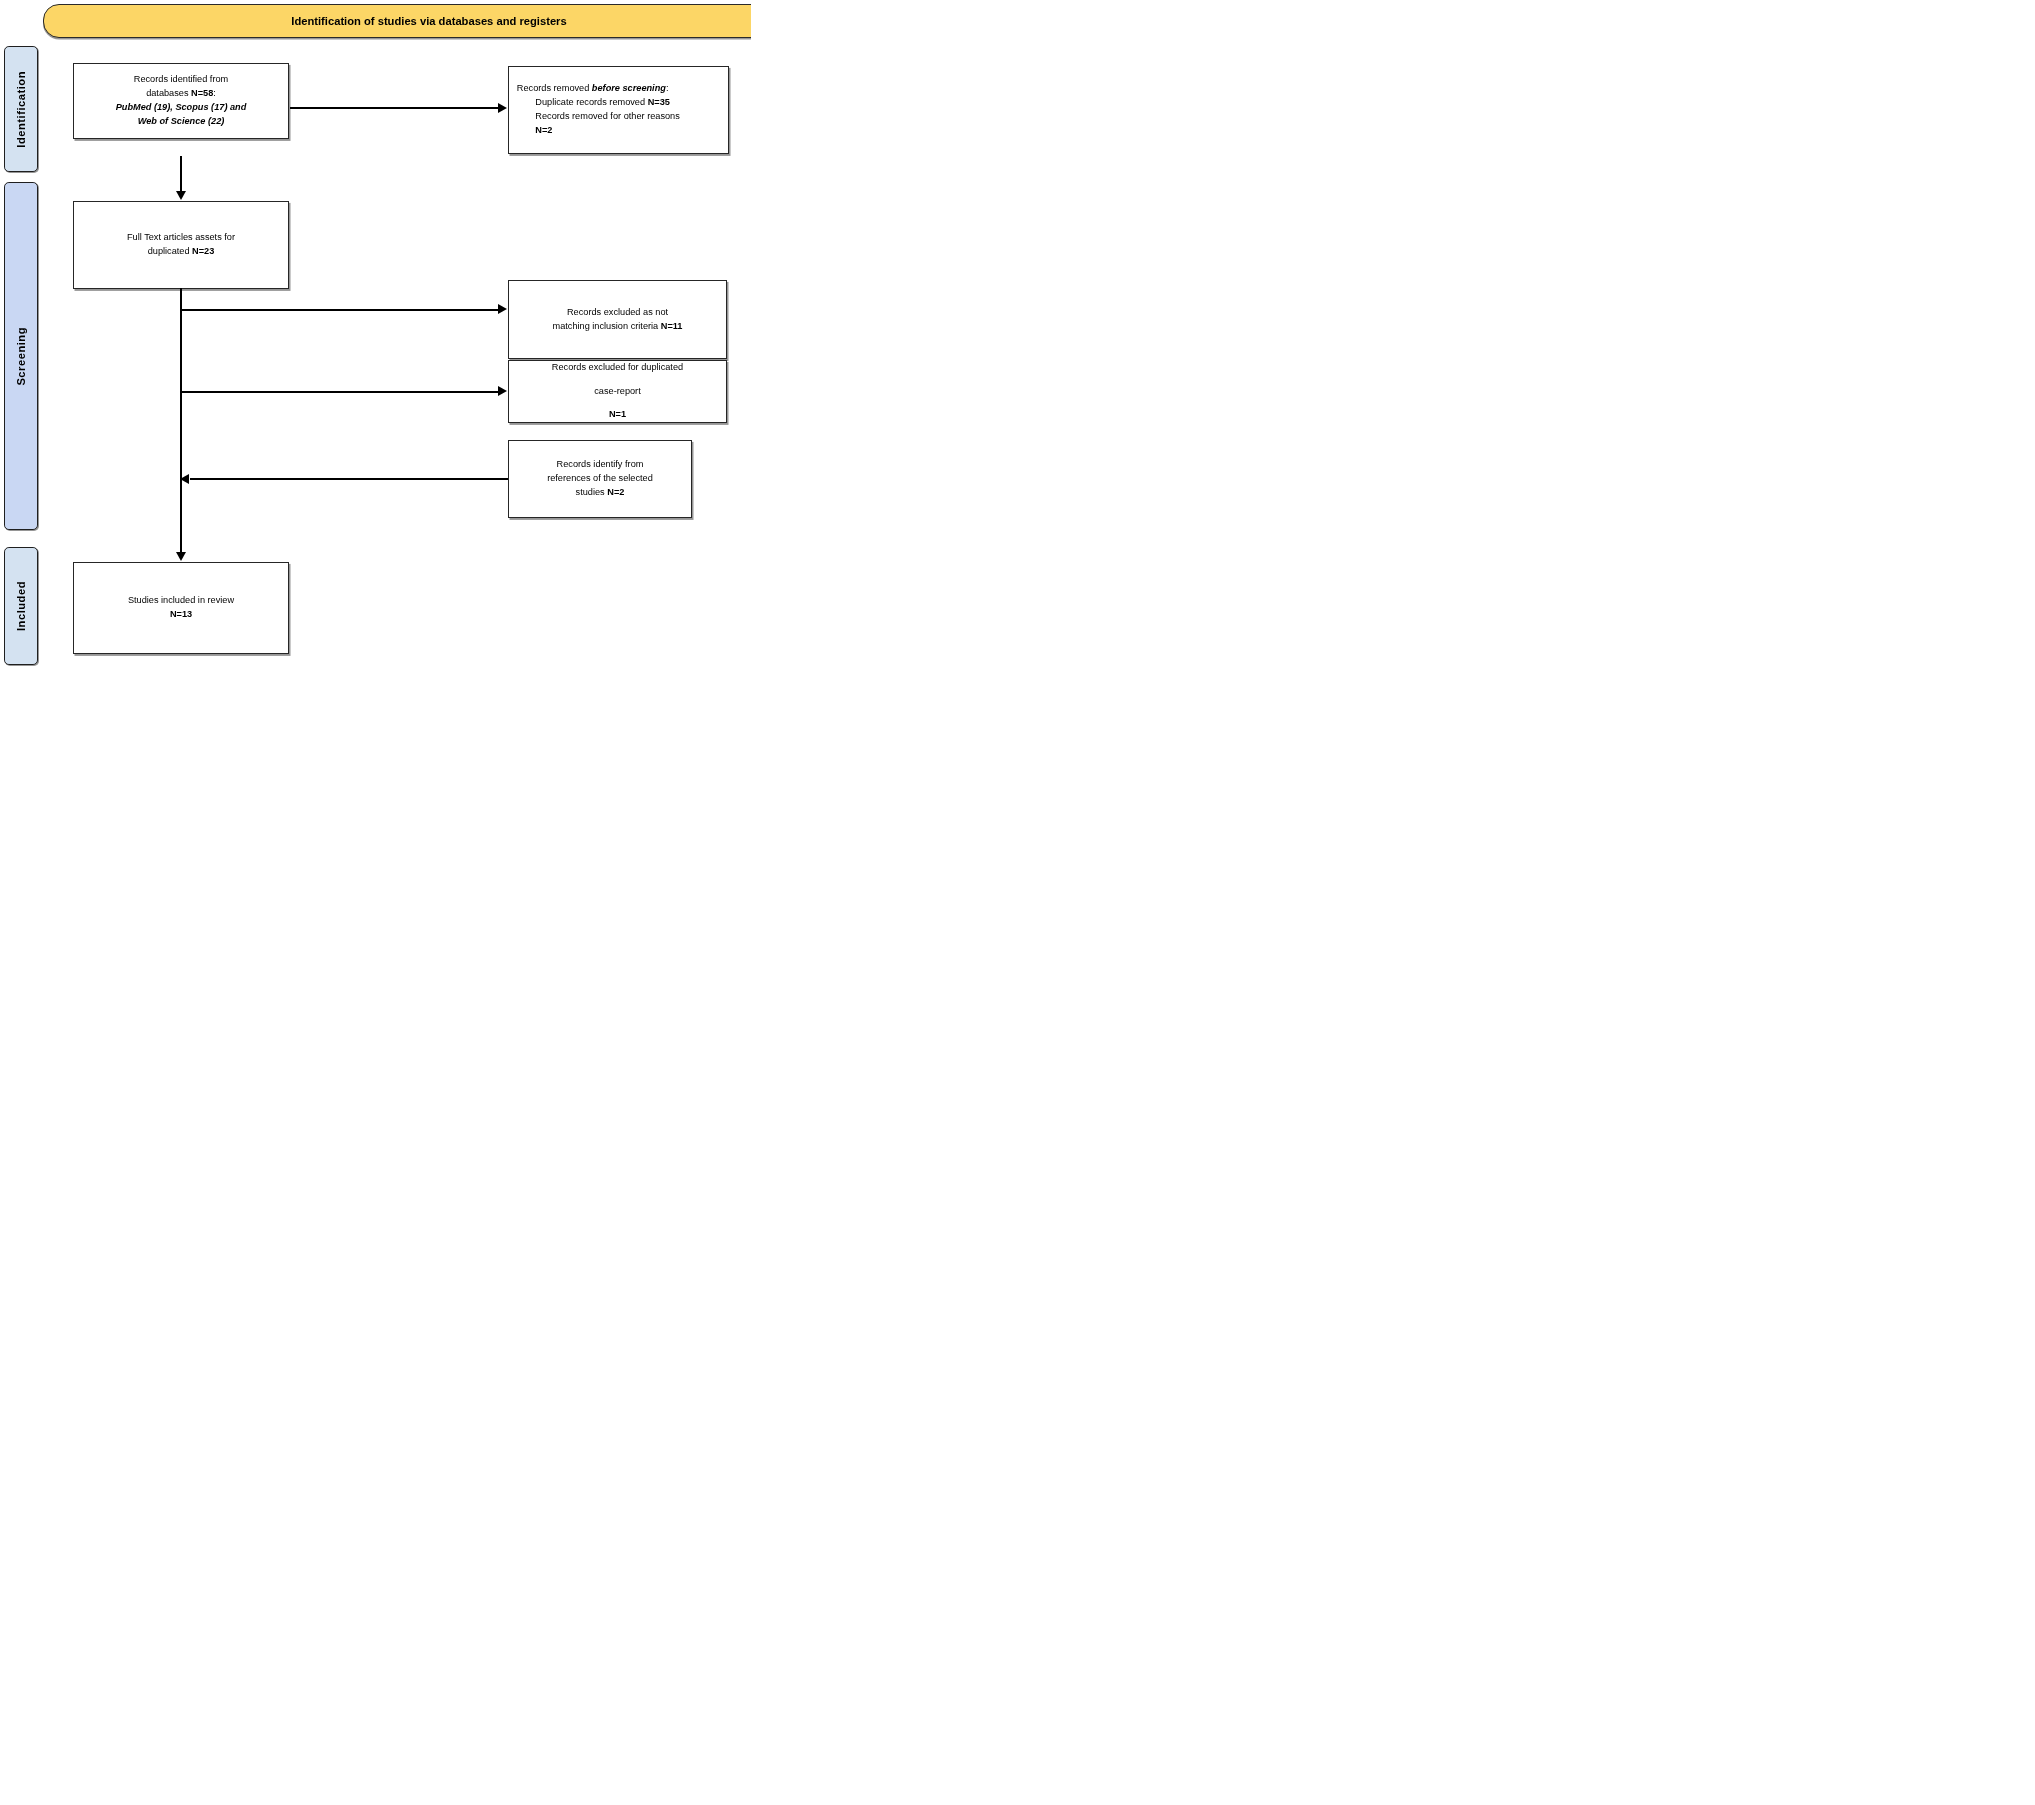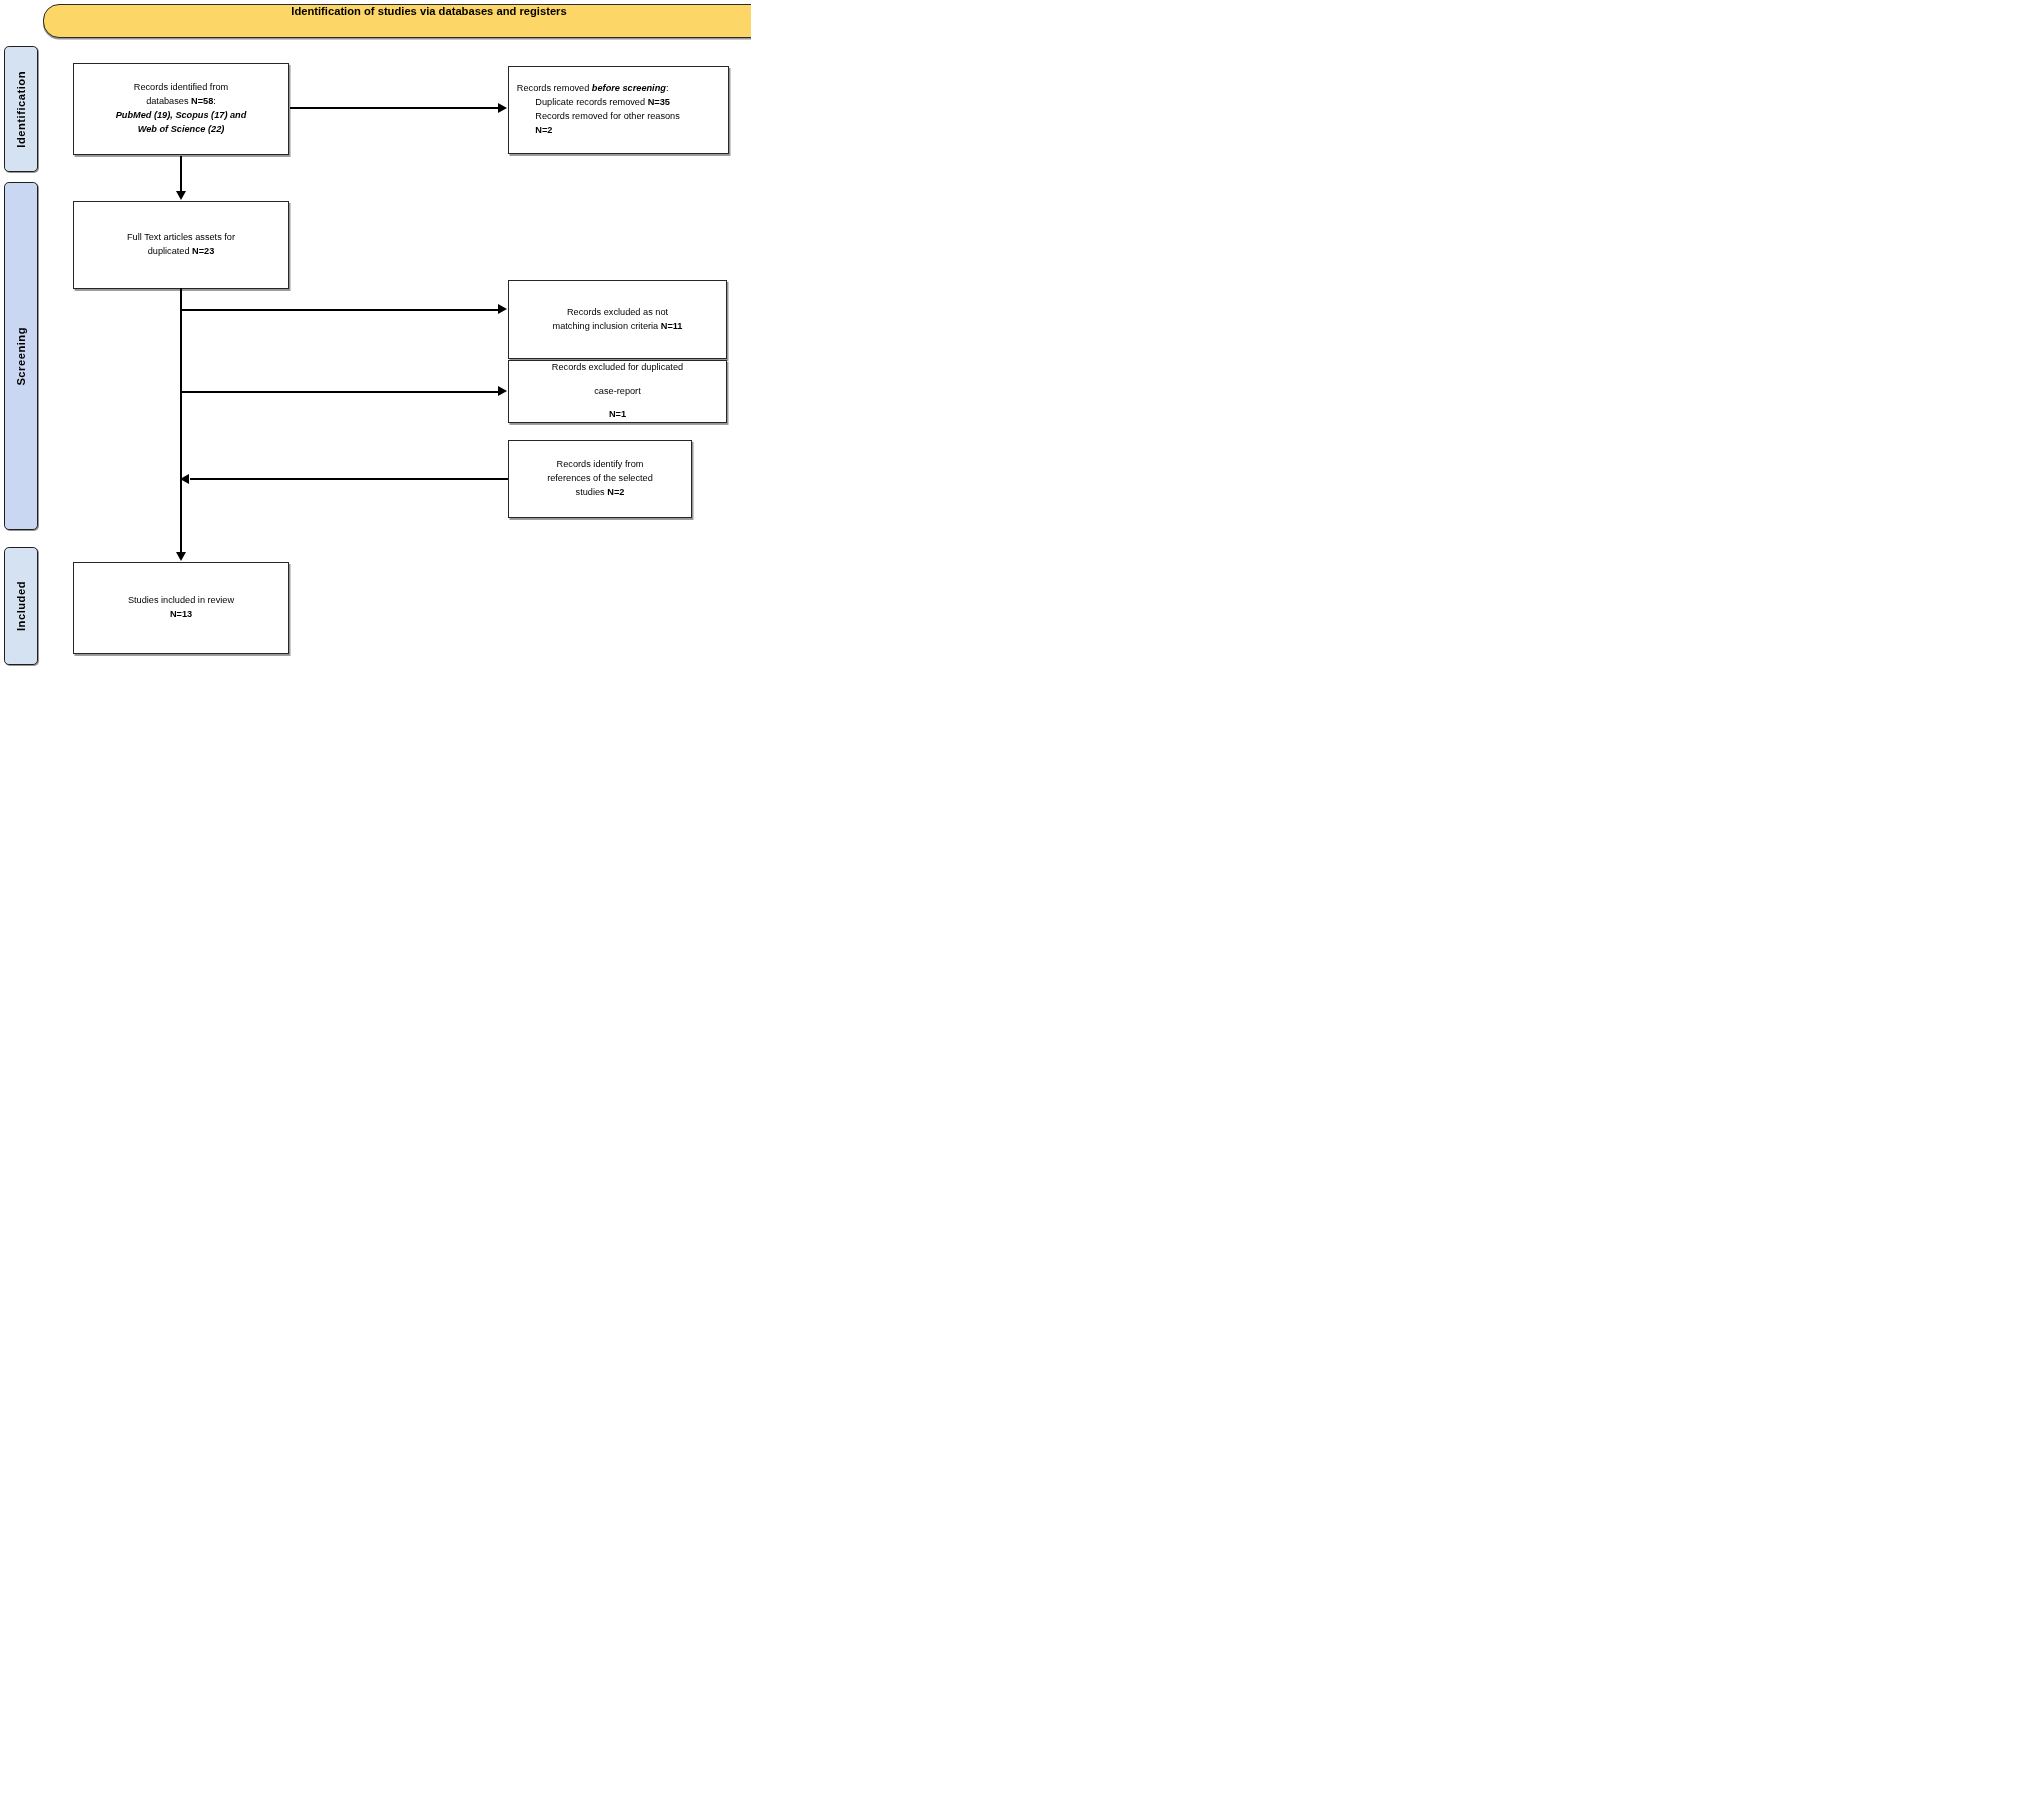--- a/index.html
+++ b/index.html
@@ -26,21 +26,21 @@
     overflow:hidden;
   }
   
   .title-banner{
     position:absolute;
     left:43px;top:3.9px;width:772px;height:34px;
     background:var(--title-bg);
     border:1px solid #2a2a2a;
     border-radius:16px;
     box-shadow:0 1.5px 0 var(--shadow);
-    display:flex;justify-content:center;
+    display:flex;align-items:center;justify-content:center;
     font-size:11.2px;font-weight:bold;
   }
   
   .band{
     position:absolute;
     left:3.9px;width:34px;
     border:1px solid #1f1f1f;
     border-radius:4.9px;
     box-shadow:1px 1px 0 var(--shadow);
     display:flex;align-items:center;justify-content:center;
@@ -63,21 +63,21 @@
     box-shadow:1.5px 1.9px 0 var(--shadow);
     display:flex;flex-direction:column;justify-content:center;
     text-align:center;
     font-size:9.2px;line-height:1.5;
   }
   .fbox.left-align{
     text-align:left;
     padding:4.9px 7.8px;
   }
   .fbox .indent{padding-left:18.5px;}
-  .b-identified{left:73px;top:63px;width:216px;height:92px;}
+  .b-identified{left:73px;top:63px;width:216px;height:76px;}
   .b-removed{left:508px;top:66px;width:221px;height:88px;}
   .b-fulltext{left:73px;top:201px;width:216px;height:88px;}
   .b-excl-criteria{left:508px;top:280px;width:219px;height:79px;}
   .b-excl-dup{left:508px;top:360px;width:219px;height:63px;justify-content:space-between;}
   .b-references{left:508px;top:440px;width:184px;height:78px;}
   .b-included{left:73px;top:562px;width:216px;height:92px;}
   
   .hline,.vline{position:absolute;background:var(--arrow);}
   .hline{height:1.5px;}
   .vline{width:1.5px;}

